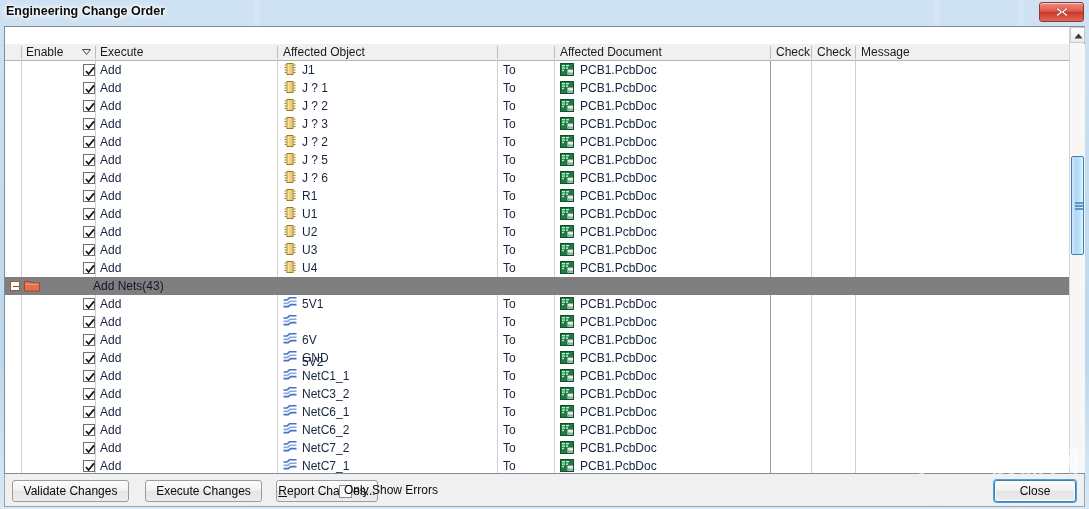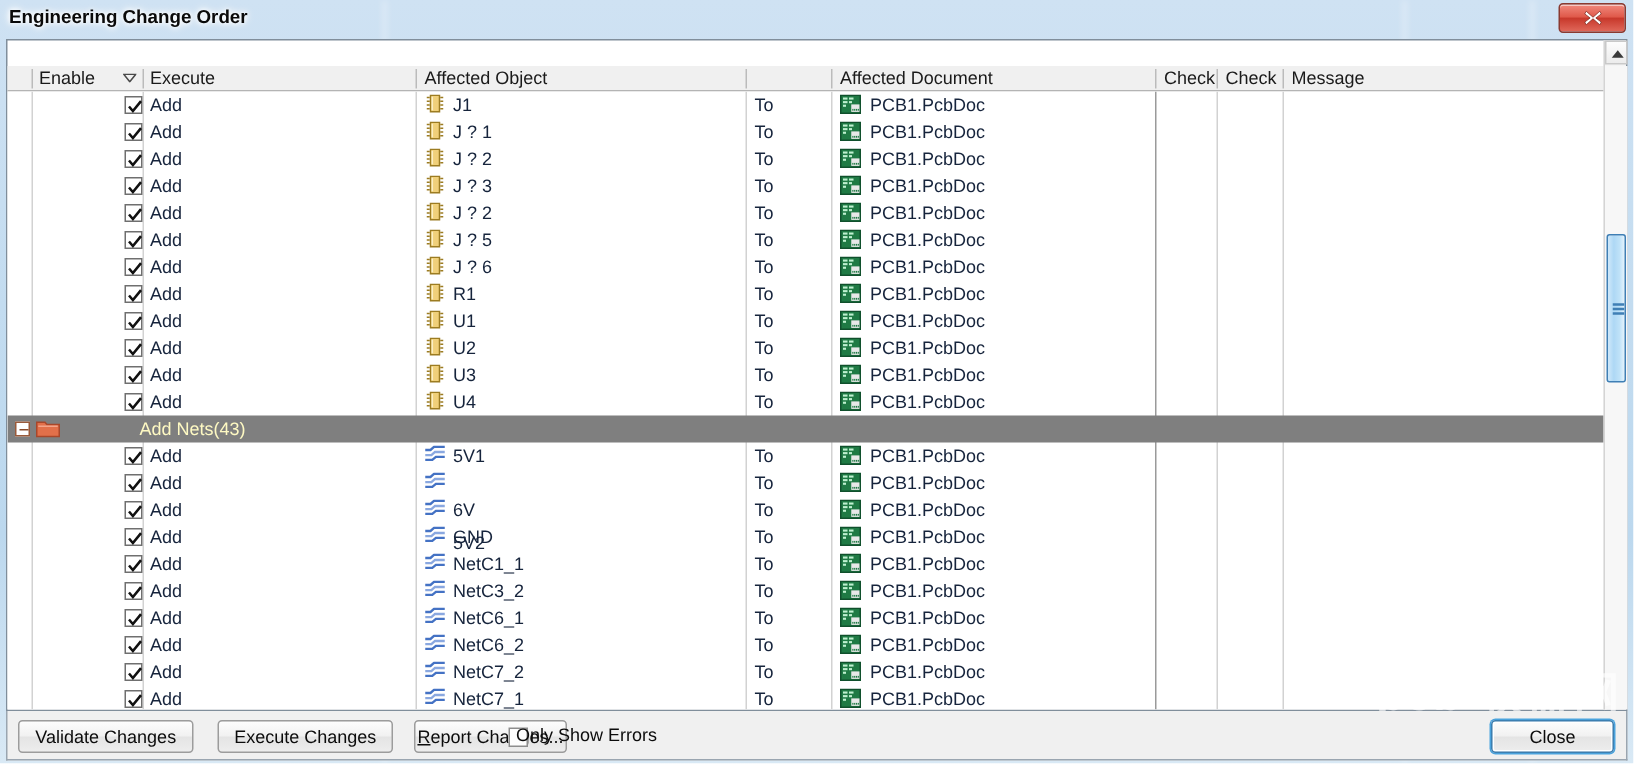--- a/index.html
+++ b/index.html
@@ -113,21 +113,21 @@
   }
   .cb svg { position: absolute; left: 1px; top: 1px; }
 
   
   .grow {
     position: absolute; left: 0; width: 1066px; height: 18px;
     background: #7f7f7f;
   }
   .grow .glabel {
     position: absolute; left: 88px; top: 0; height: 36px; line-height: 18px;
-    font-size: 12px; color: #fef9c3; white-space: nowrap;
+    font-size: 12px; color: #0f172a; white-space: nowrap;
   }
   .expander {
     position: absolute; left: 5px; top: 4px; width: 10px; height: 10px;
     border: 1px solid #9a5a3a; background: #fff;
   }
   .expander:before {
     content: ""; position: absolute; left: 2px; top: 4px;
     width: 6px; height: 1px; background: #8a4a2a;
   }
 

